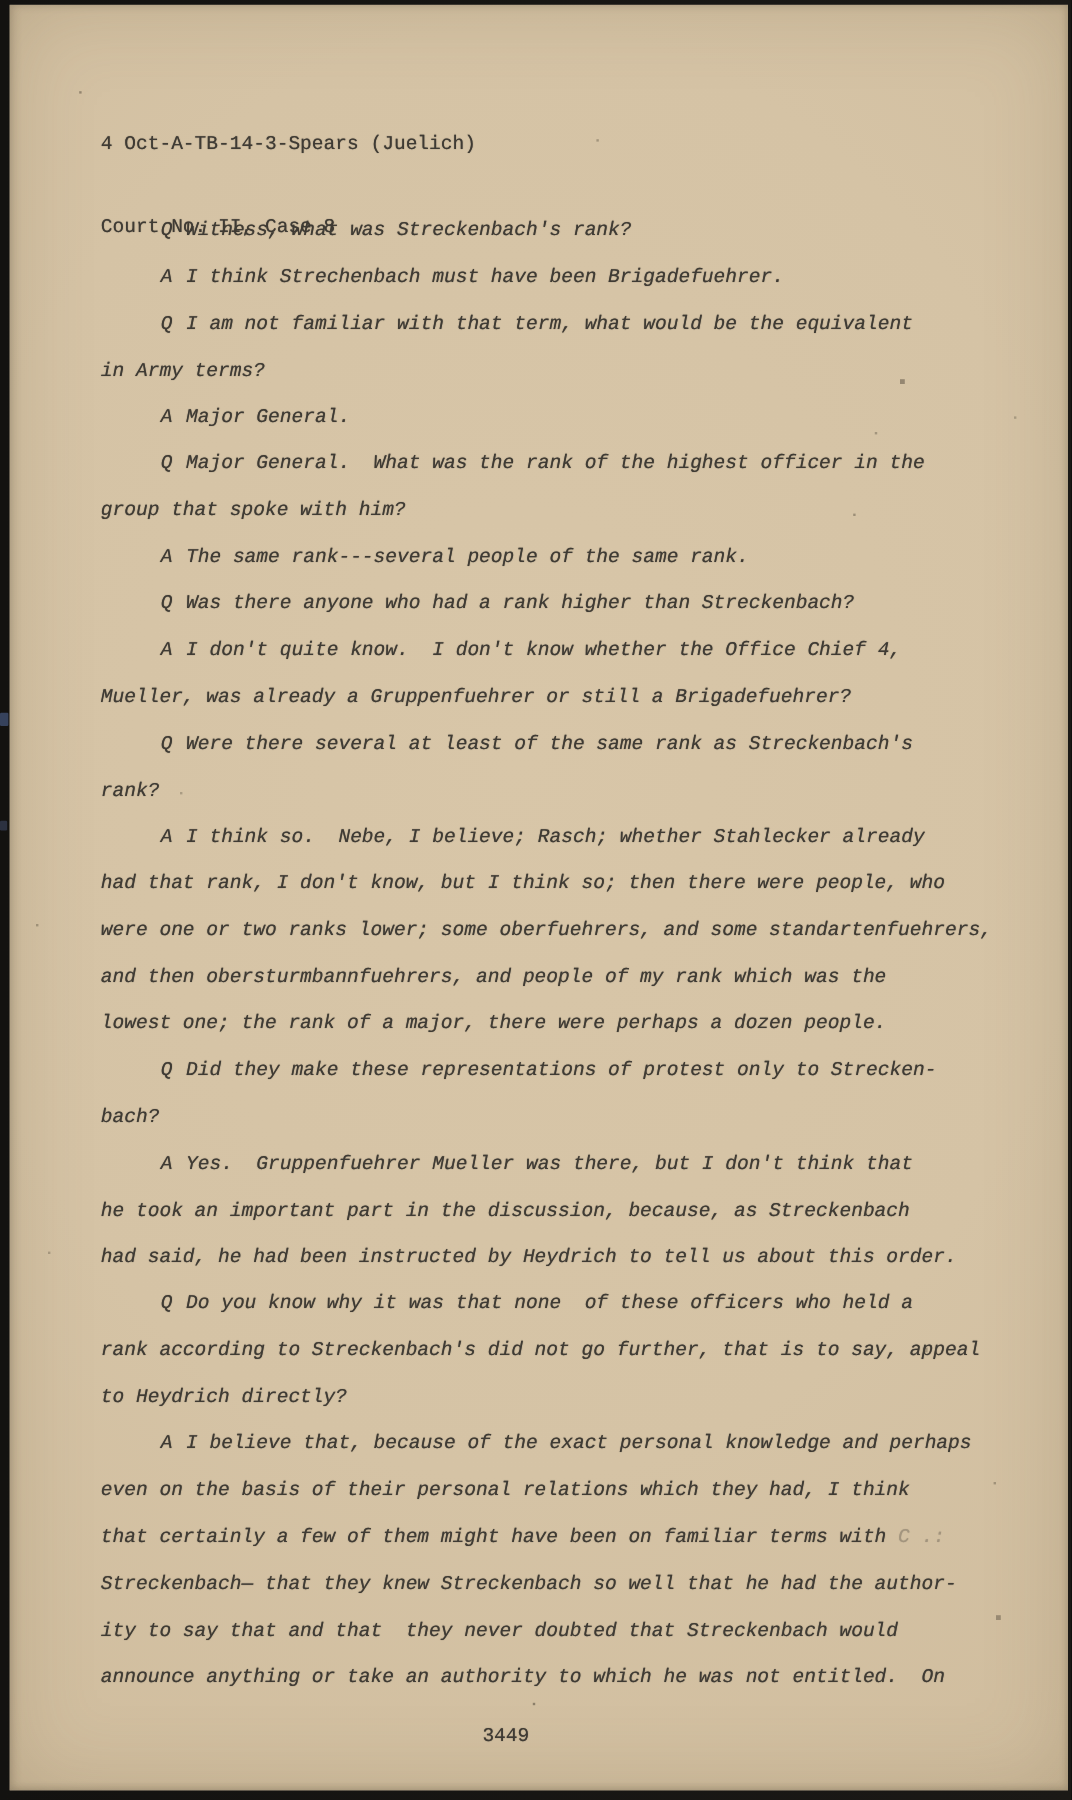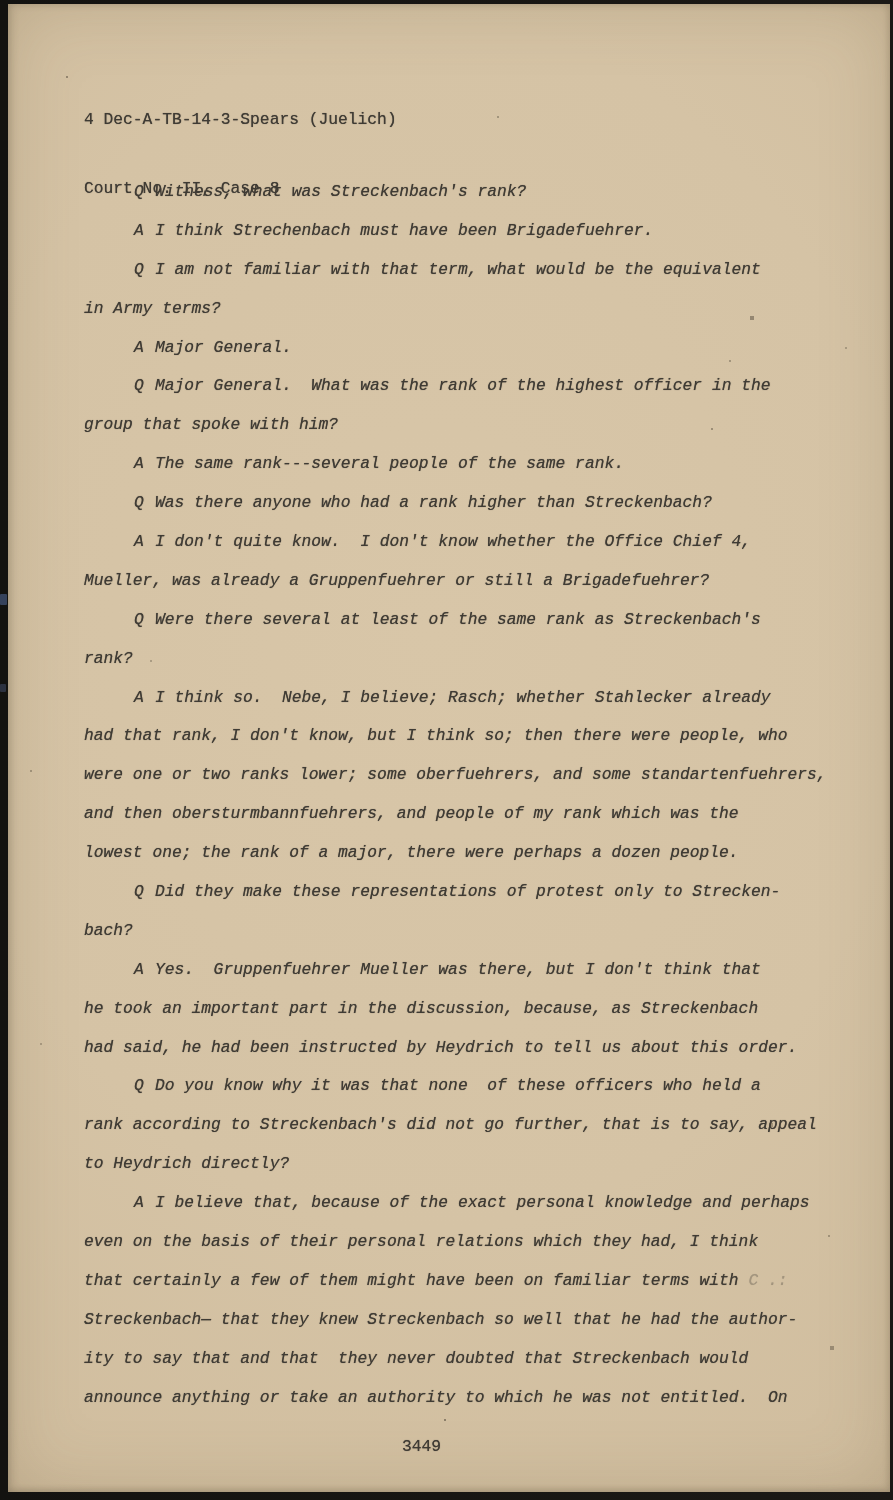--- a/index.html
+++ b/index.html
@@ -105,20 +105,20 @@
 <body>
 
 <div class="scan">
   <div class="paper"></div>
 
   <div class="artifacts"></div>
   <div class="edge-mark-1"></div>
   <div class="edge-mark-2"></div>
 
   <div class="header ink">
-    <div>4 Dec-A-TB-14-3-Spears (Juelich)</div>
+    <div>4 Oct-A-TB-14-3-Spears (Juelich)</div>
     <div>Court No. II, Case 8</div>
   </div>
 
   <div class="transcript ink"><div class="line"><span class="indent"></span><span class="speaker">Q</span><span>Witness, what was Streckenbach's rank?</span></div><div class="line"><span class="indent"></span><span class="speaker">A</span><span>I think Strechenbach must have been Brigadefuehrer.</span></div><div class="line"><span class="indent"></span><span class="speaker">Q</span><span>I am not familiar with that term, what would be the equivalent</span></div><div class="line"><span>in Army terms?</span></div><div class="line"><span class="indent"></span><span class="speaker">A</span><span>Major General.</span></div><div class="line"><span class="indent"></span><span class="speaker">Q</span><span>Major General.  What was the rank of the highest officer in the</span></div><div class="line"><span>group that spoke with him?</span></div><div class="line"><span class="indent"></span><span class="speaker">A</span><span>The same rank---several people of the same rank.</span></div><div class="line"><span class="indent"></span><span class="speaker">Q</span><span>Was there anyone who had a rank higher than Streckenbach?</span></div><div class="line"><span class="indent"></span><span class="speaker">A</span><span>I don't quite know.  I don't know whether the Office Chief 4,</span></div><div class="line"><span>Mueller, was already a Gruppenfuehrer or still a Brigadefuehrer?</span></div><div class="line"><span class="indent"></span><span class="speaker">Q</span><span>Were there several at least of the same rank as Streckenbach's</span></div><div class="line"><span>rank?</span></div><div class="line"><span class="indent"></span><span class="speaker">A</span><span>I think so.  Nebe, I believe; Rasch; whether Stahlecker already</span></div><div class="line"><span>had that rank, I don't know, but I think so; then there were people, who</span></div><div class="line"><span>were one or two ranks lower; some oberfuehrers, and some standartenfuehrers,</span></div><div class="line"><span>and then obersturmbannfuehrers, and people of my rank which was the</span></div><div class="line"><span>lowest one; the rank of a major, there were perhaps a dozen people.</span></div><div class="line"><span class="indent"></span><span class="speaker">Q</span><span>Did they make these representations of protest only to Strecken-</span></div><div class="line"><span>bach?</span></div><div class="line"><span class="indent"></span><span class="speaker">A</span><span>Yes.  Gruppenfuehrer Mueller was there, but I don't think that</span></div><div class="line"><span>he took an important part in the discussion, because, as Streckenbach</span></div><div class="line"><span>had said, he had been instructed by Heydrich to tell us about this order.</span></div><div class="line"><span class="indent"></span><span class="speaker">Q</span><span>Do you know why it was that none  of these officers who held a</span></div><div class="line"><span>rank according to Streckenbach's did not go further, that is to say, appeal</span></div><div class="line"><span>to Heydrich directly?</span></div><div class="line"><span class="indent"></span><span class="speaker">A</span><span>I believe that, because of the exact personal knowledge and perhaps</span></div><div class="line"><span>even on the basis of their personal relations which they had, I think</span></div><div class="line"><span>that certainly a few of them might have been on familiar terms with </span><span class="faint">C .:</span></div><div class="line"><span>Streckenbach— that they knew Streckenbach so well that he had the author-</span></div><div class="line"><span>ity to say that and that  they never doubted that Streckenbach would</span></div><div class="line"><span>announce anything or take an authority to which he was not entitled.  On</span></div></div>
 
   <div class="pagenum ink">3449</div>
 </div>
 
 </body></html>

